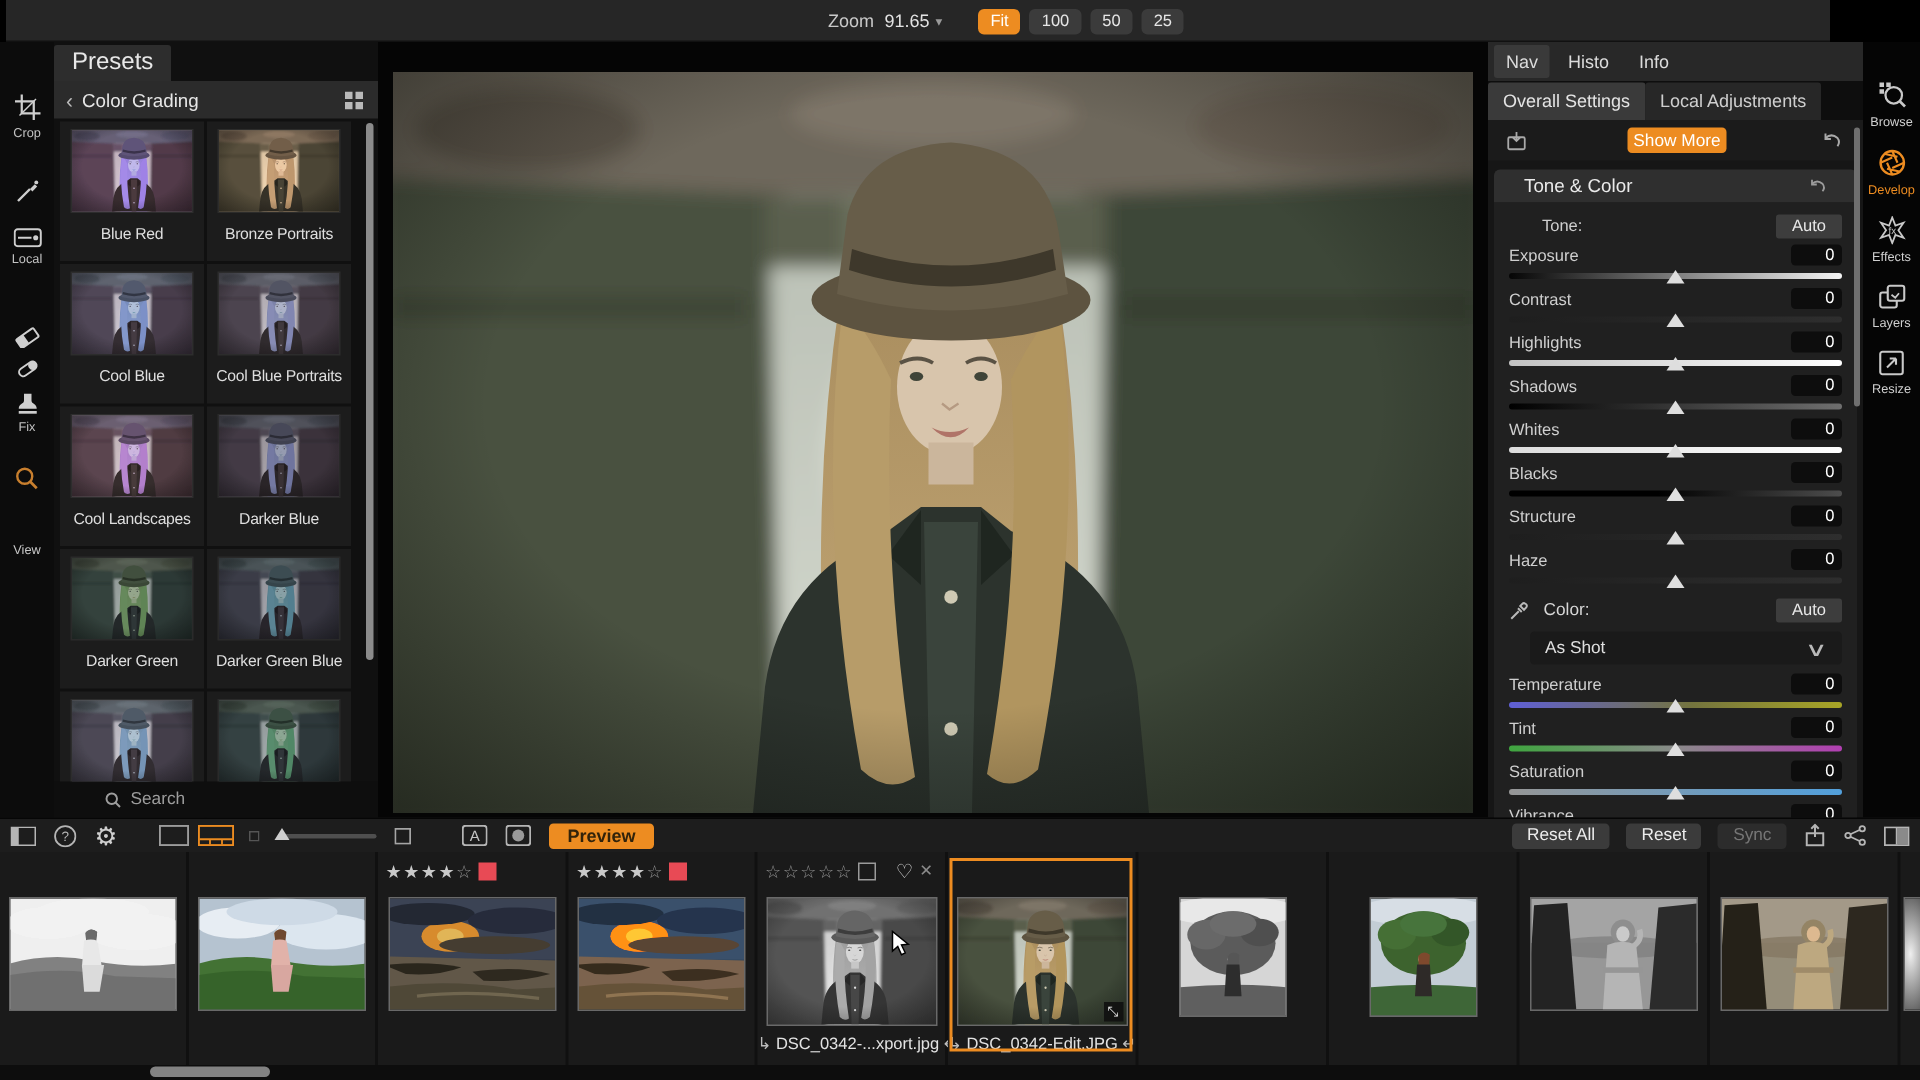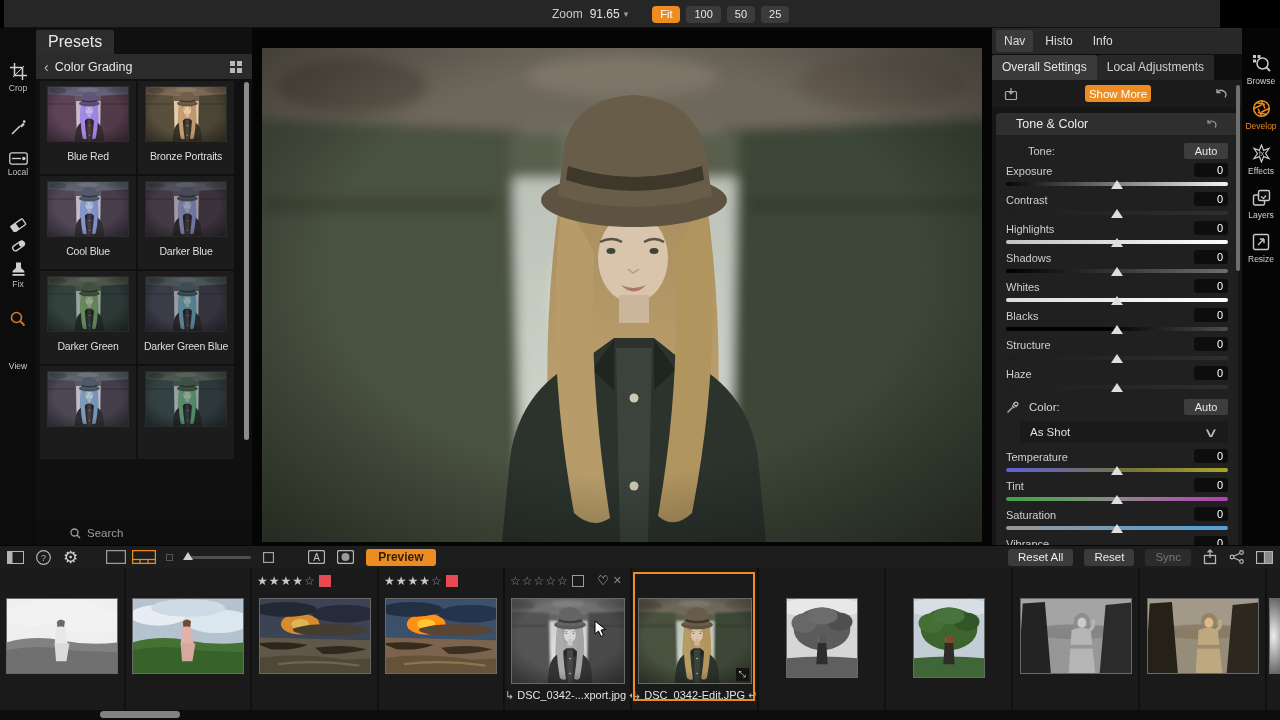--- a/index.html
+++ b/index.html
@@ -386,20 +386,32 @@
         </svg>
         <span class="p-label">Bronze Portraits</span>
       </div>
       <div class="ptile">
         <svg class="pf-2" viewBox="0 0 720 494" preserveAspectRatio="xMidYMid slice">
           <use href="#scene-portrait"></use>
         </svg>
         <span class="p-label">Cool Blue</span>
       </div>
       <div class="ptile">
+        <svg class="pf-3" viewBox="0 0 720 494" preserveAspectRatio="xMidYMid slice">
+          <use href="#scene-portrait"></use>
+        </svg>
+        <span class="p-label">Cool Blue Portraits</span>
+      </div>
+      <div class="ptile">
+        <svg class="pf-4" viewBox="0 0 720 494" preserveAspectRatio="xMidYMid slice">
+          <use href="#scene-portrait"></use>
+        </svg>
+        <span class="p-label">Cool Landscapes</span>
+      </div>
+      <div class="ptile">
         <svg class="pf-5" viewBox="0 0 720 494" preserveAspectRatio="xMidYMid slice">
           <use href="#scene-portrait"></use>
         </svg>
         <span class="p-label">Darker Blue</span>
       </div>
       <div class="ptile">
         <svg class="pf-6" viewBox="0 0 720 494" preserveAspectRatio="xMidYMid slice">
           <use href="#scene-portrait"></use>
         </svg>
         <span class="p-label">Darker Green</span>

